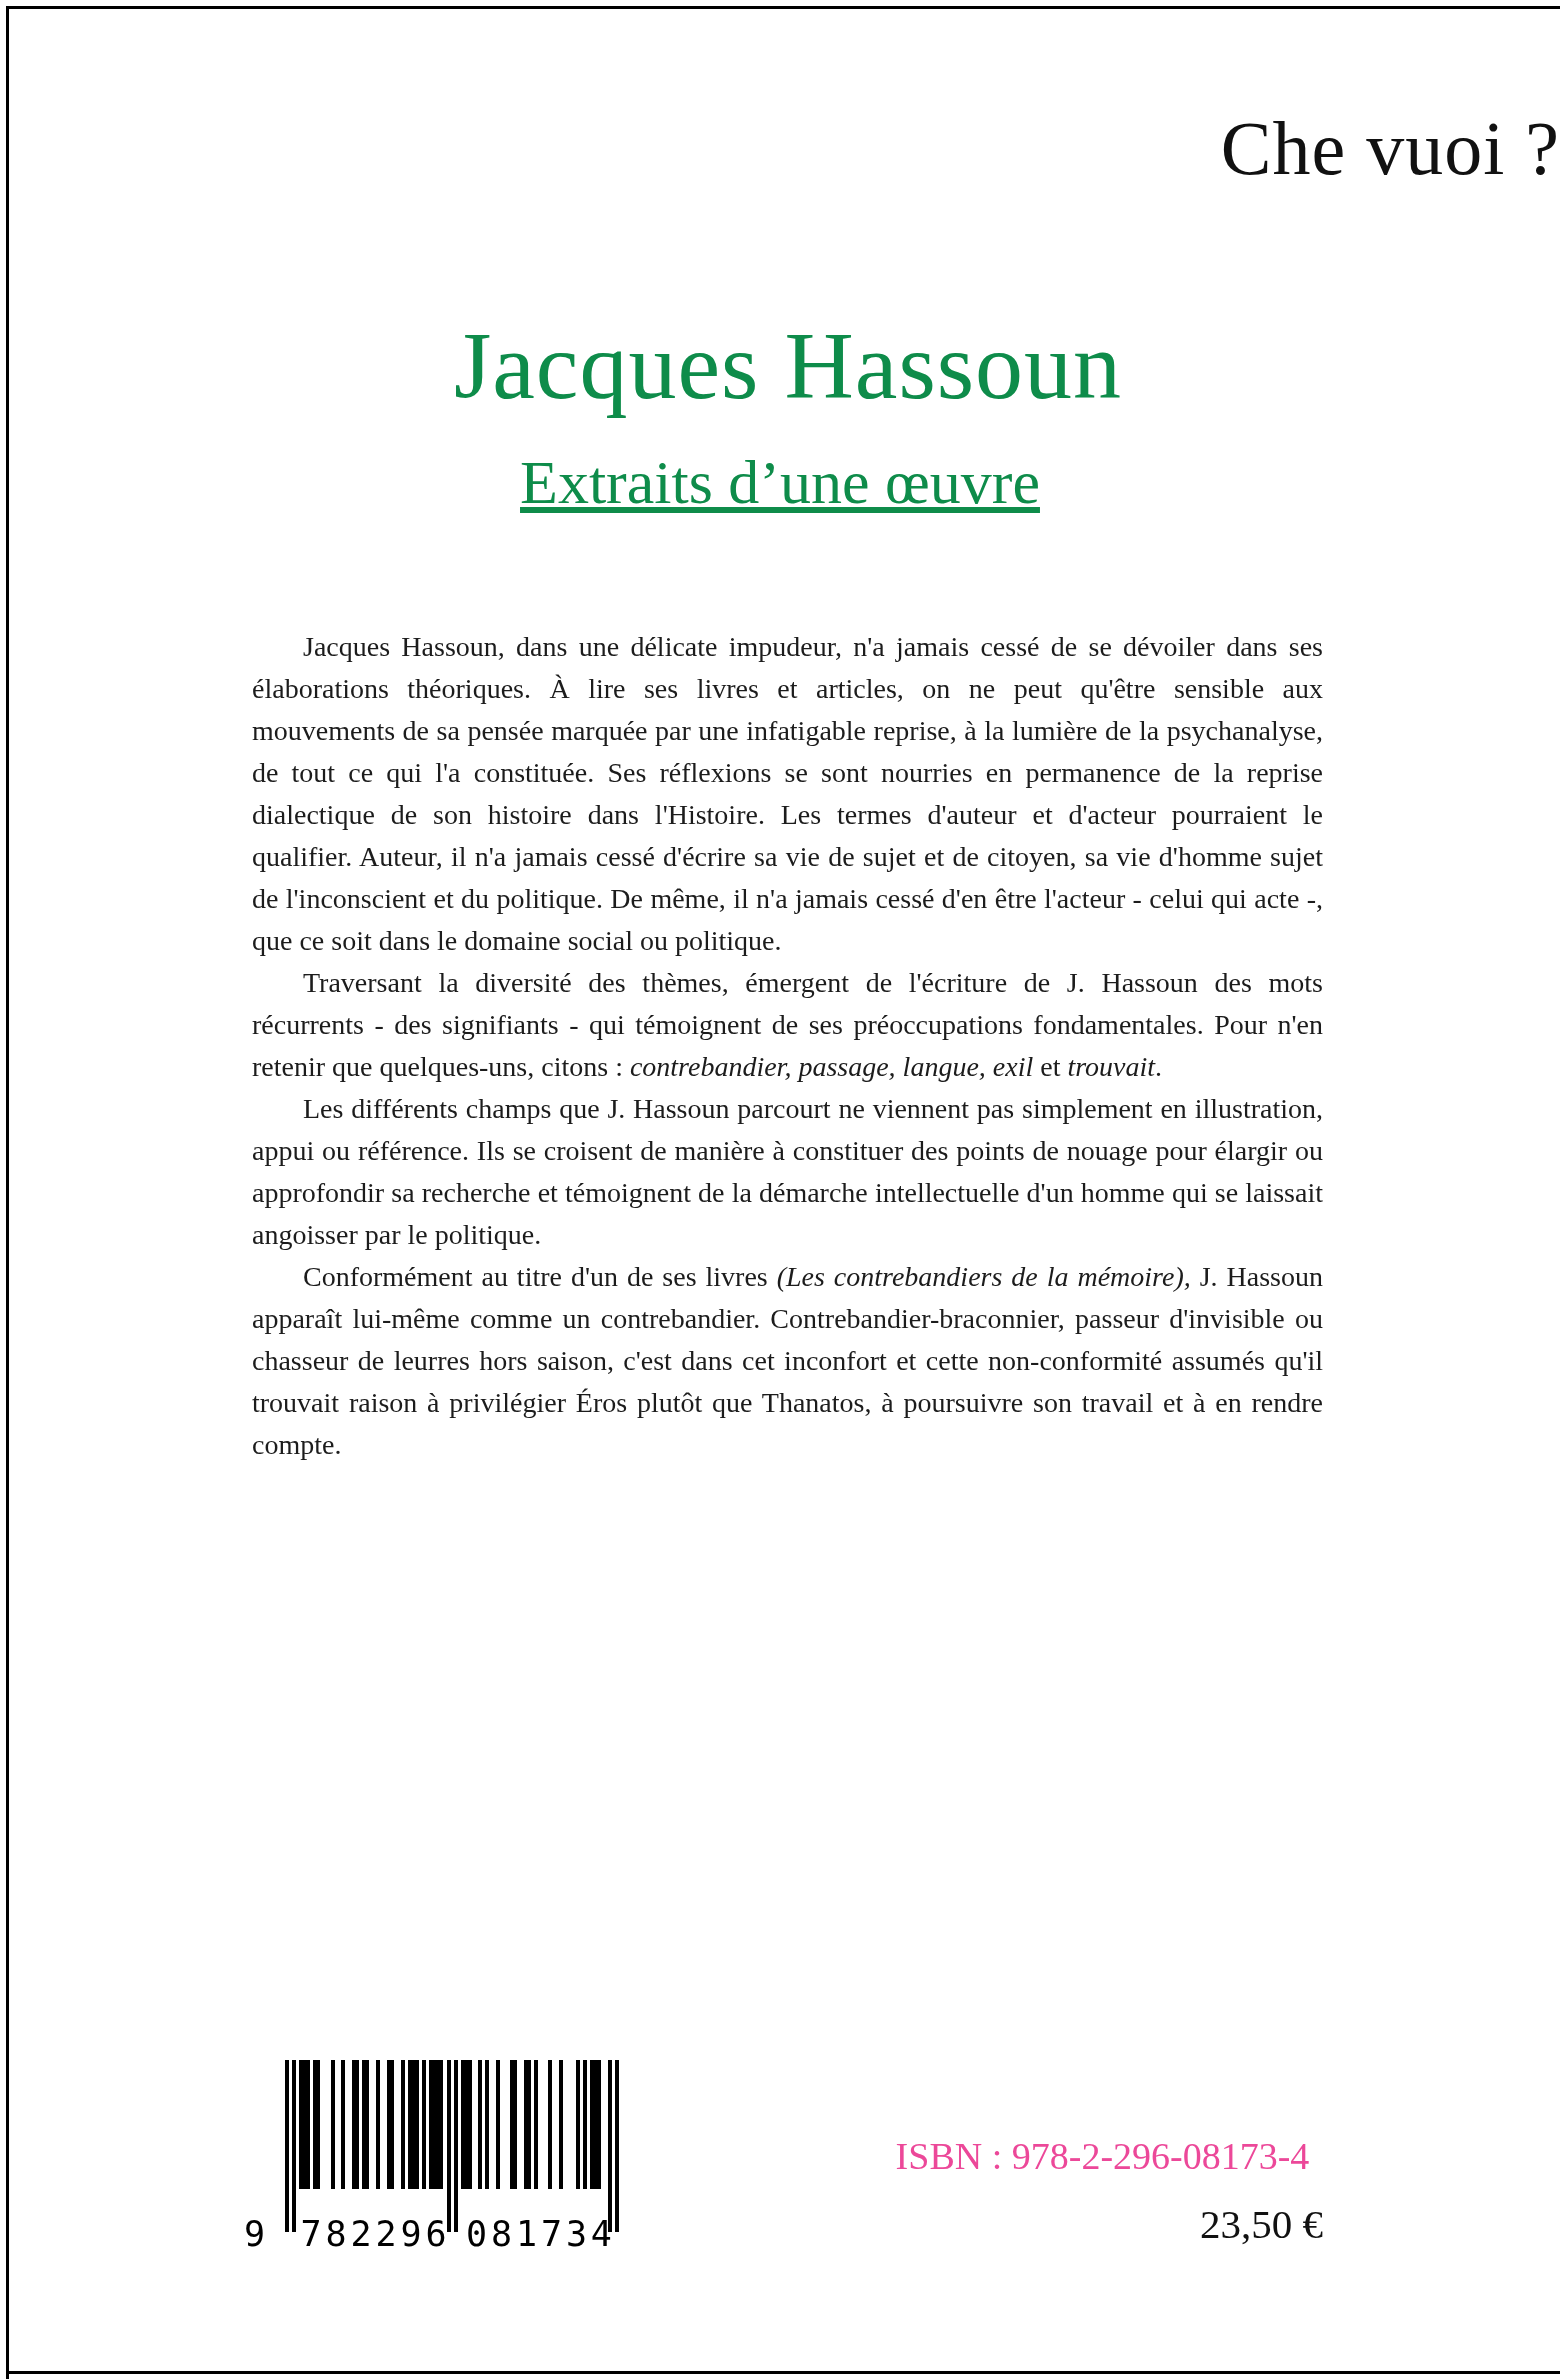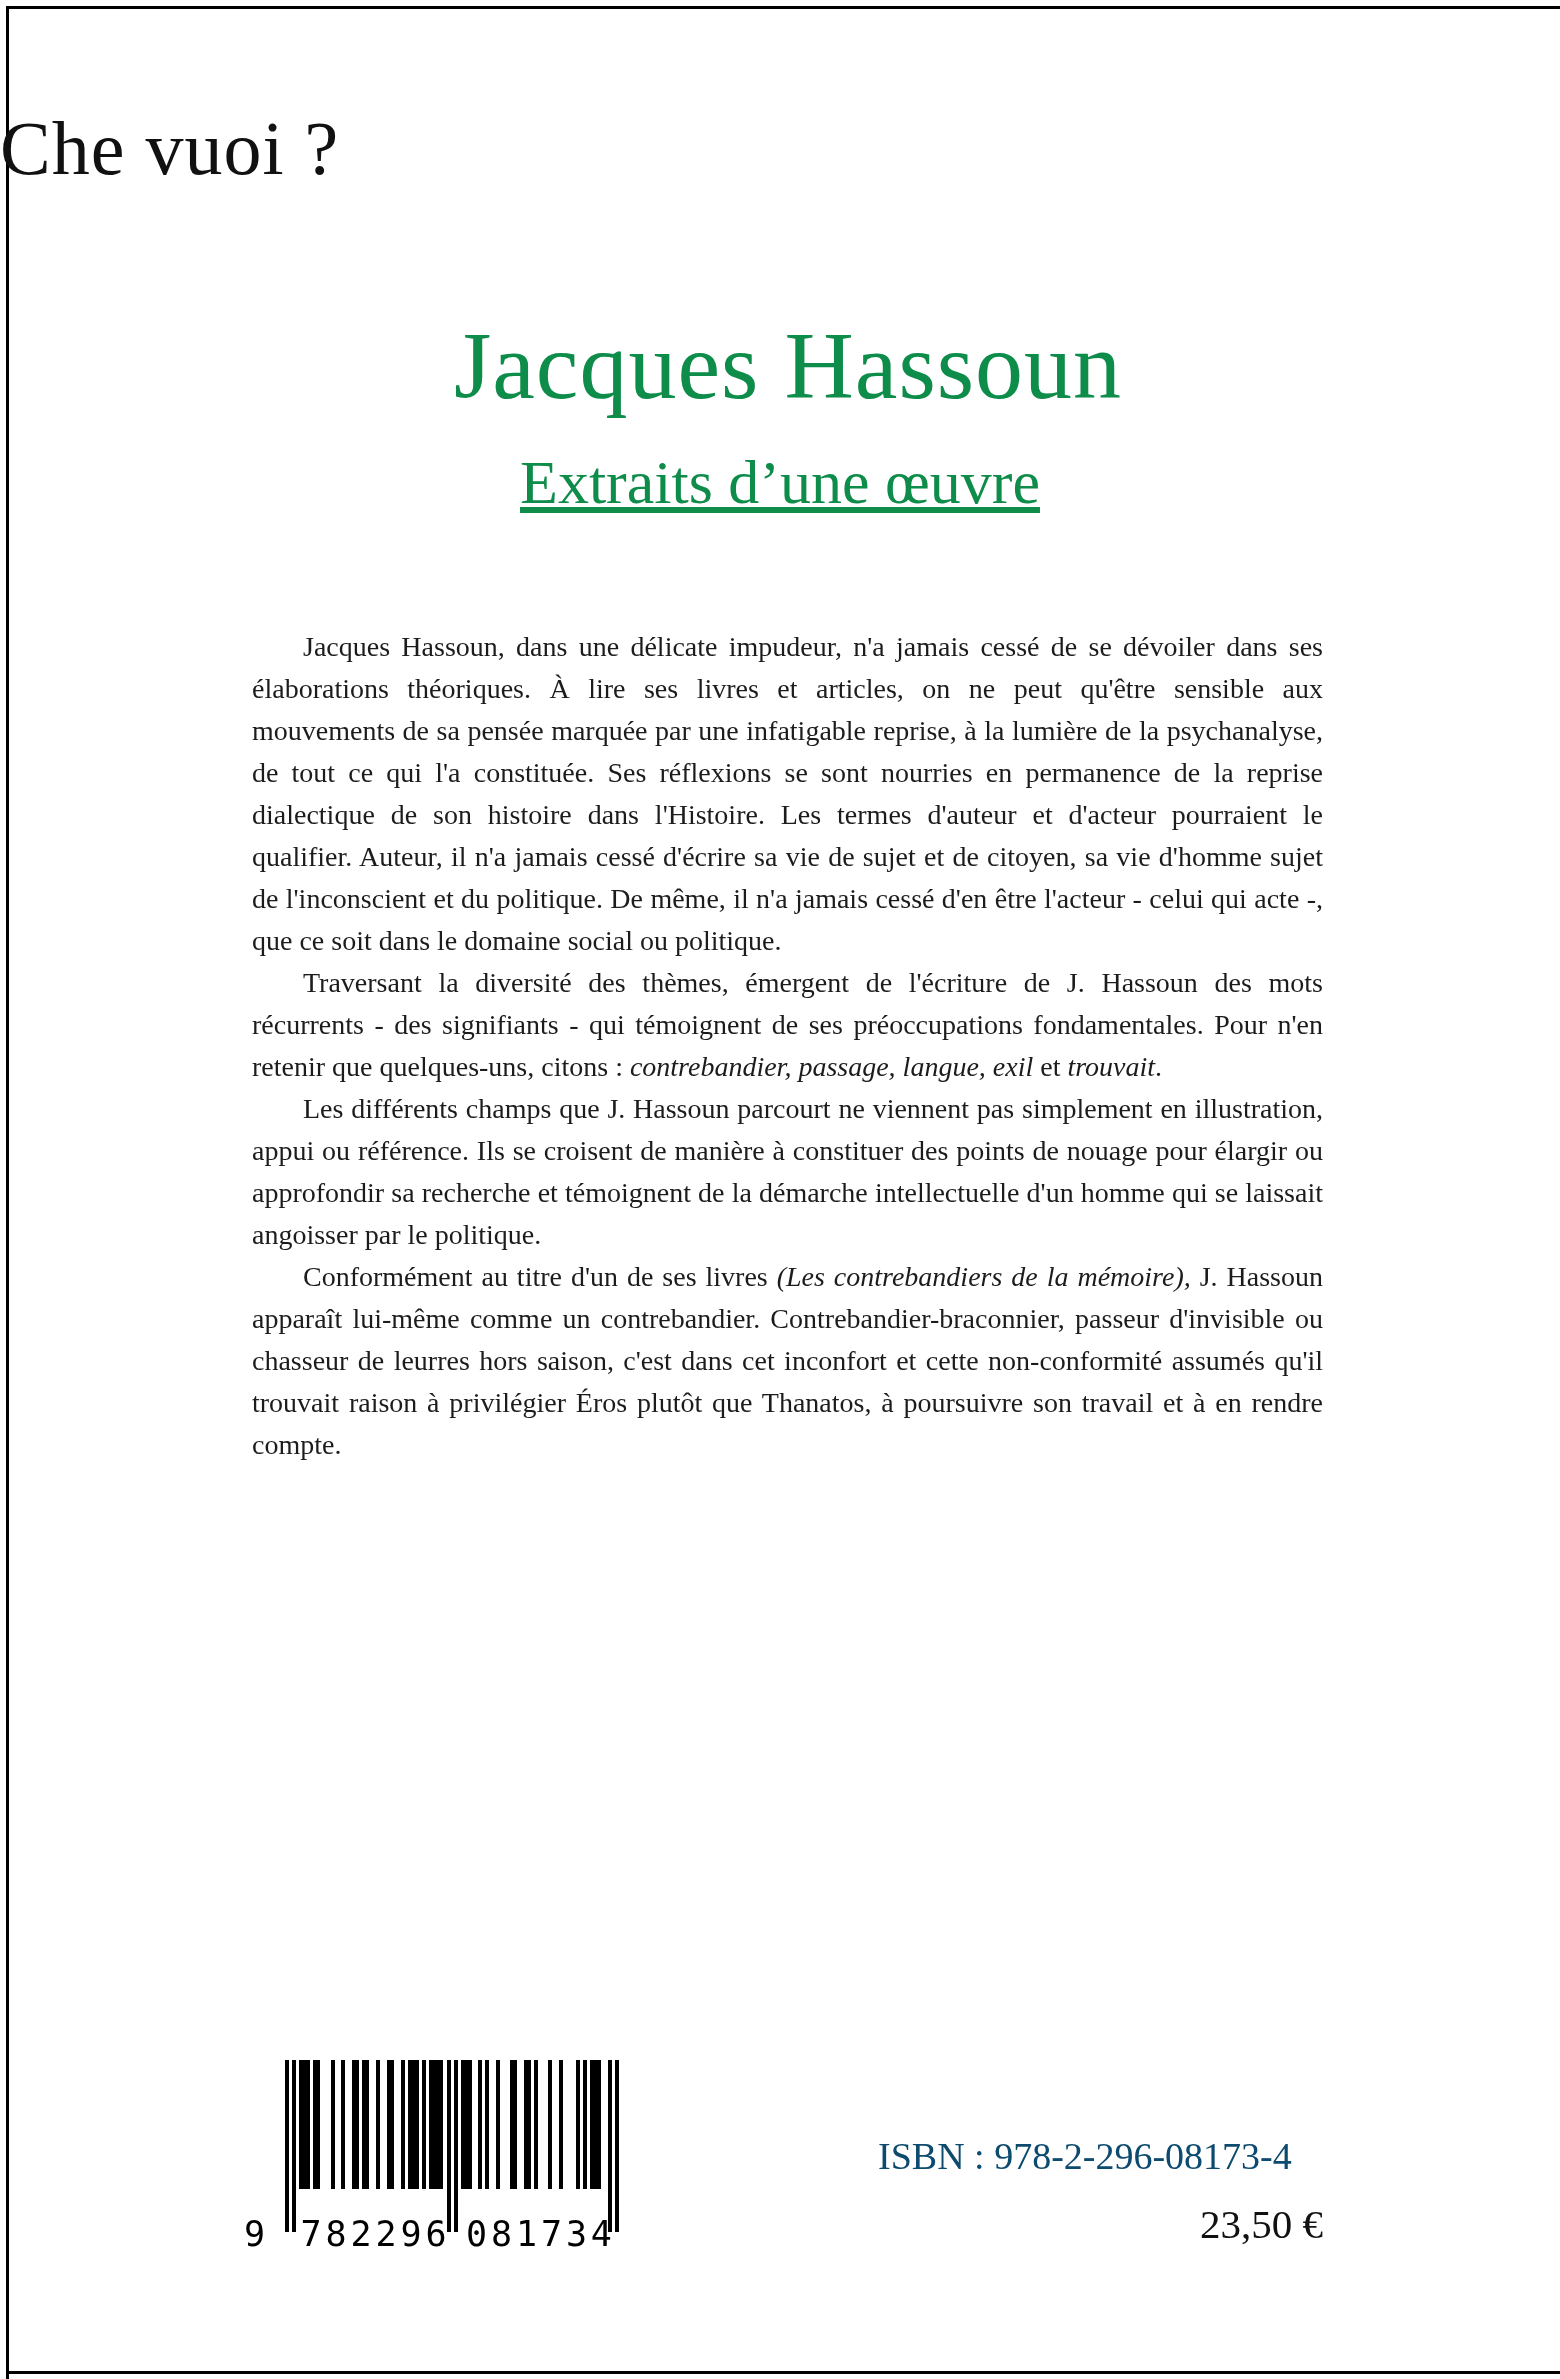--- a/index.html
+++ b/index.html
@@ -15,21 +15,21 @@
     overflow: hidden;
   }
 
   
   .rule-top    { position: absolute; left: 5.9px;  top: 5.9px;    right: 0;     height: 2.9px; background: #000; }
   .rule-left   { position: absolute; left: 5.9px;  top: 5.9px;    bottom: 0;    width: 2.9px;  background: #000; }
   .rule-bottom { position: absolute; left: 5.9px;  right: 0;    bottom: 5.9px;  height: 2.9px; background: #000; }
 
   .header-title {
     position: absolute; top: 105px; left: 0; width: 100%;
-    text-align: left; font-size: 76px; font-weight: 400;
+    text-align: right; font-size: 76px; font-weight: 400;
     color: #111; letter-spacing: 1px;
   }
 
   .author-name {
     position: absolute; top: 310px; left: 8px; width: 100%;
     text-align: center; font-size: 96px; font-weight: 400;
     color: var(--green, #0e8c4a); letter-spacing: 1px;
   }
 
   .subtitle {
@@ -56,21 +56,21 @@
     position: relative; height: 49px; margin-top: 2px;
     font-family: "DejaVu Sans Mono", monospace;
     font-size: 35px; color: #000;
   }
   .barcode-digits .dg { position: absolute; top: 3.9px; white-space: nowrap; }
   .barcode-digits .dg0 { left: -41px; }
   .barcode-digits .dg1 { left: 15.6px;  width: 146px; text-align: right; letter-spacing: 3.9px; }
   .barcode-digits .dg2 { left: 181px; width: 146px; text-align: center; letter-spacing: 3.9px; }
 
   .isbn-block { position: absolute; left: 878px; top: 2134px; width: 449px; }
-  .isbn-label { font-size: 38px; color: #0c4a6e; }
+  .isbn-label { font-size: 38px; text-align: center; color: #ec4899; }
   .price-label { margin-top: 21.5px; font-size: 41px; text-align: right; padding-right: 3.9px; color: #111; }
 </style>
 </head>
 <body>
 
 <div class="page">
 
   <div class="rule-top"></div>
   <div class="rule-left"></div>
   <div class="rule-bottom"></div>

